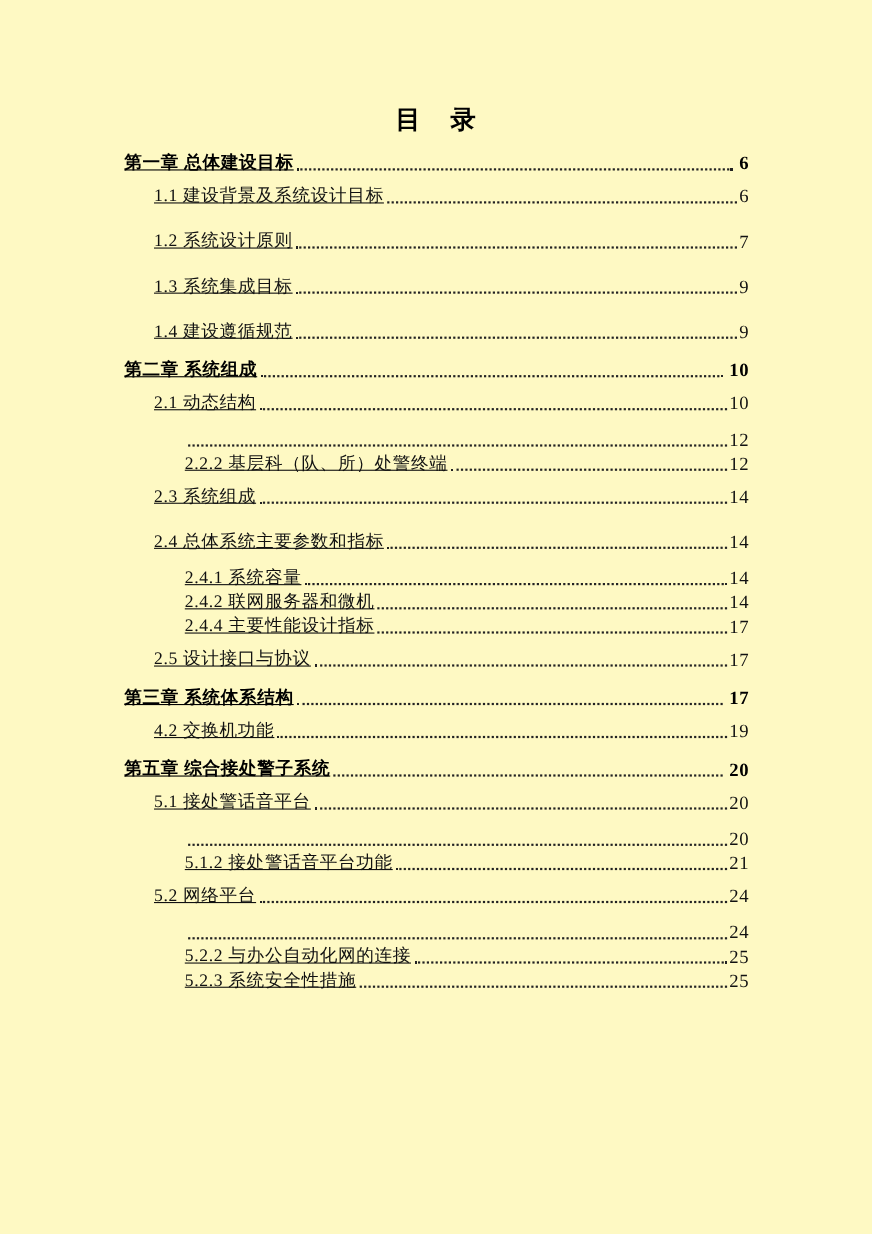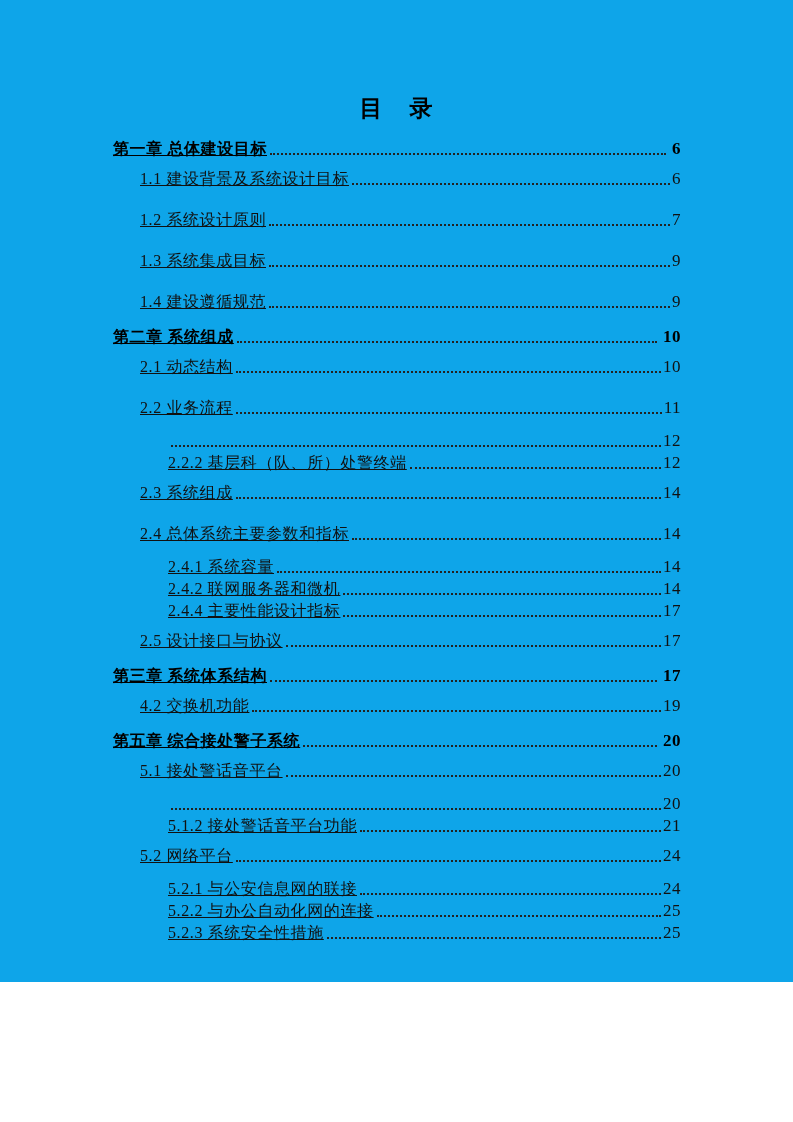--- a/index.html
+++ b/index.html
@@ -7,22 +7,22 @@
   body {
     width: 793px;
     height: 1122px;
     margin: 0 auto;
     font-family: "Liberation Serif", "DejaVu Serif", serif;
     color: #111111;
     overflow: hidden;
   }
   .page {
     width: 793px;
-    height: 982px;
-    background: #0ea5e9;
+    height: 1122px;
+    background: #fef9c3;
     padding: 94px 112px 0 113px;
   }
   .doc-title {
     font-size: 23px;
     font-weight: bold;
     line-height: 30px;
     text-align: center;
     letter-spacing: 2px;
     margin-bottom: 12px;
     color: #000000;
@@ -93,25 +93,20 @@
     <span class="leader"></span>
     <span class="pagenum">10</span>
   </div>
 
   <div class="entry lv2">
     <span class="text">2.1 动态结构</span>
     <span class="leader"></span>
     <span class="pagenum">10</span>
   </div>
 
-  <div class="entry lv2">
-    <span class="text">2.2 业务流程</span>
-    <span class="leader"></span>
-    <span class="pagenum">11</span>
-  </div>
 
   <div class="entry lv3">
     <span class="leader"></span>
     <span class="pagenum">12</span>
   </div>
 
   <div class="entry lv3">
     <span class="text">2.2.2 基层科（队、所）处警终端</span>
     <span class="leader"></span>
     <span class="pagenum">12</span>
@@ -190,21 +185,20 @@
     <span class="pagenum">21</span>
   </div>
 
   <div class="entry lv2">
     <span class="text">5.2 网络平台</span>
     <span class="leader"></span>
     <span class="pagenum">24</span>
   </div>
 
   <div class="entry lv3">
-    <span class="text">5.2.1 与公安信息网的联接</span>
     <span class="leader"></span>
     <span class="pagenum">24</span>
   </div>
 
   <div class="entry lv3">
     <span class="text">5.2.2 与办公自动化网的连接</span>
     <span class="leader"></span>
     <span class="pagenum">25</span>
   </div>
 

